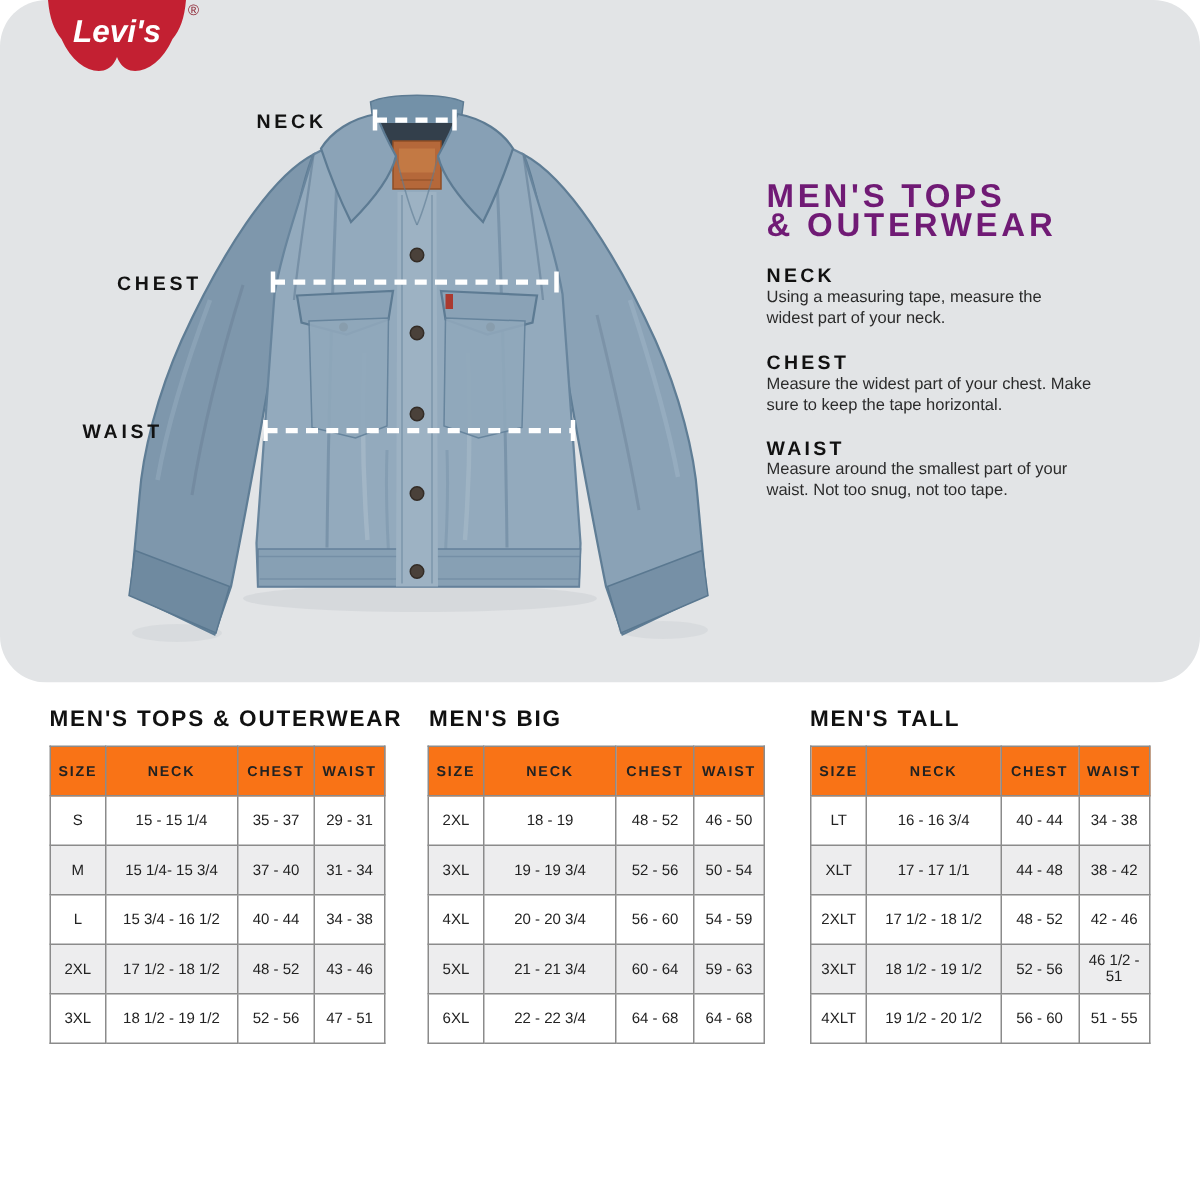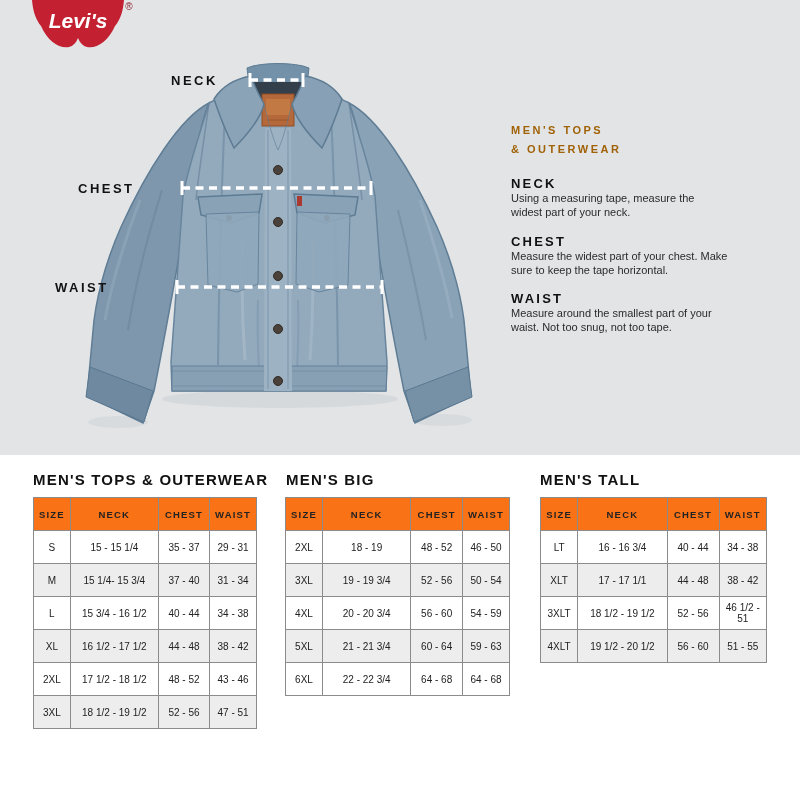--- a/index.html
+++ b/index.html
@@ -1,29 +1,29 @@
 <!DOCTYPE html>
 <html><head>
 <meta charset="utf-8">
 <style>
   html,body{margin:0;padding:0;background:#fff;}
   .canvas{position:relative;width:800px;height:800px;background:#ffffff;overflow:hidden;
           font-family:"Liberation Sans",sans-serif;}
   
-  .hero{position:absolute;left:0;top:0;width:800px;height:455px;background:#e2e4e6;}
+  .hero{position:absolute;left:0;top:0;width:800px;height:455px;background:#e2e4e6;border-radius:31px;}
   .logo-svg{position:absolute;left:30px;top:0;width:105px;height:50px;}
   .jacket-svg{position:absolute;left:0;top:0;width:800px;height:455px;}
   .measure-label{position:absolute;font-size:13px;font-weight:bold;letter-spacing:2.5px;
                  color:#121212;white-space:nowrap;}
   .lbl-neck{left:171px;top:73px;}
   .lbl-chest{left:78px;top:181px;}
   .lbl-waist{left:55px;top:280px;}
   
-  .guide-title{position:absolute;left:511px;top:121px;font-size:11px;font-weight:bold;
-               letter-spacing:2.5px;line-height:19px;color:#a16207;white-space:pre-line;}
+  .guide-title{position:absolute;left:511px;top:121px;font-size:22px;font-weight:bold;
+               letter-spacing:2.5px;line-height:19px;color:#701a75;white-space:pre-line;}
   .guide-sec-h{position:absolute;font-size:13px;font-weight:bold;letter-spacing:2.2px;color:#111;}
   .guide-sec-b{position:absolute;font-size:11px;line-height:13.5px;color:#2b2b2b;}
   .sec1-h{left:511px;top:176px;} .sec1-b{left:511px;top:192px;width:200px;}
   .sec2-h{left:511px;top:234px;} .sec2-b{left:511px;top:250px;width:232px;}
   .sec3-h{left:511px;top:291px;} .sec3-b{left:511px;top:307px;width:222px;}
   
   .tables-section{position:absolute;left:0;top:455px;width:800px;height:345px;background:#fff;}
   .tbl-title{position:absolute;font-size:15px;font-weight:bold;letter-spacing:1.2px;color:#111;
              white-space:nowrap;}
   .t1-title{left:33px;top:16px;} .t2-title{left:286px;top:16px;} .t3-title{left:540px;top:16px;}
@@ -176,26 +176,20 @@
             <td>37 - 40</td>
             <td>31 - 34</td>
           </tr>
           <tr>
             <td>L</td>
             <td>15 3/4 - 16 1/2</td>
             <td>40 - 44</td>
             <td>34 - 38</td>
           </tr>
           <tr>
-            <td>XL</td>
-            <td>16 1/2 - 17 1/2</td>
-            <td>44 - 48</td>
-            <td>38 - 42</td>
-          </tr>
-          <tr>
             <td>2XL</td>
             <td>17 1/2 - 18 1/2</td>
             <td>48 - 52</td>
             <td>43 - 46</td>
           </tr>
           <tr>
             <td>3XL</td>
             <td>18 1/2 - 19 1/2</td>
             <td>52 - 56</td>
             <td>47 - 51</td>
@@ -276,20 +270,26 @@
             <td>40 - 44</td>
             <td>34 - 38</td>
           </tr>
           <tr>
             <td>XLT</td>
             <td>17 - 17 1/1</td>
             <td>44 - 48</td>
             <td>38 - 42</td>
           </tr>
           <tr>
+            <td>2XLT</td>
+            <td>17 1/2 - 18 1/2</td>
+            <td>48 - 52</td>
+            <td>42 - 46</td>
+          </tr>
+          <tr>
             <td>3XLT</td>
             <td>18 1/2 - 19 1/2</td>
             <td>52 - 56</td>
             <td>46 1/2 - 51</td>
           </tr>
           <tr>
             <td>4XLT</td>
             <td>19 1/2 - 20 1/2</td>
             <td>56 - 60</td>
             <td>51 - 55</td>

